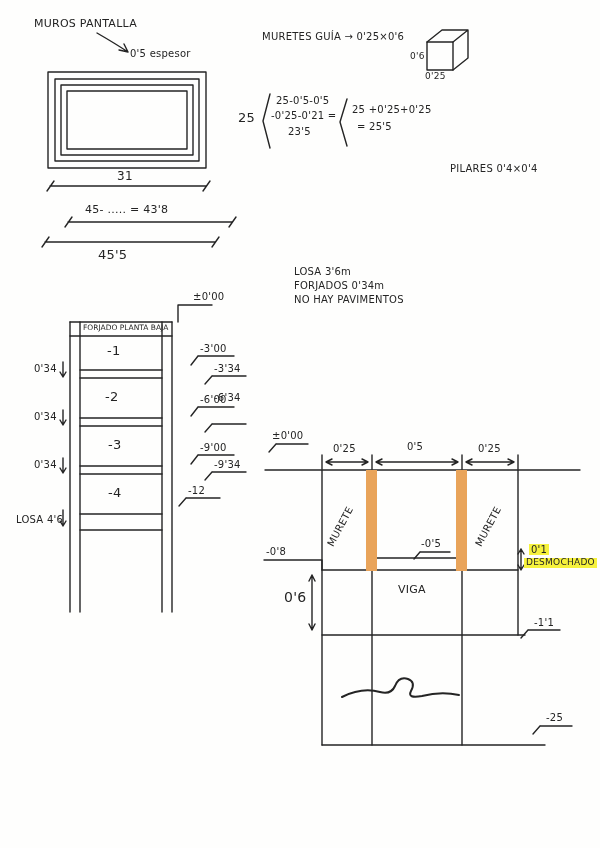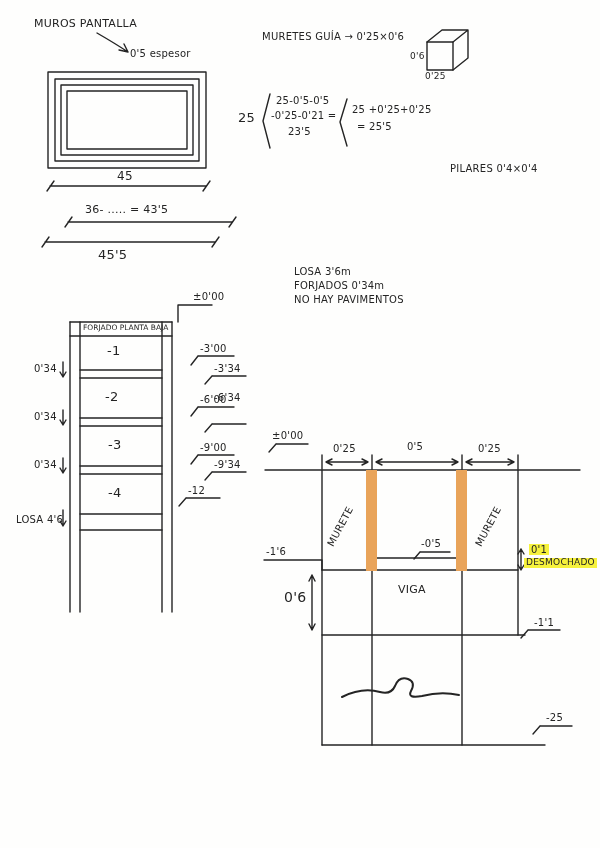--- a/index.html
+++ b/index.html
@@ -87,22 +87,22 @@
         <path d="M 521,549 V 570 M 521,549 L 518,554 M 521,549 L 524,554 M 521,570 L 518,565 M 521,570 L 524,565"></path>
       </g>
     </g>
 
     <rect x="366" y="470" width="11" height="101" style="fill:var(--murete_fill,#e9a45a)"></rect>
     <rect x="456" y="470" width="11" height="101" style="fill:var(--murete_fill,#e9a45a)"></rect>
   </svg>
 
   <div class="lbl" style="left:34px;top:18px;font-size:11px">MUROS PANTALLA</div>
   <div class="lbl" style="left:130px;top:48px">0'5 espesor</div>
-  <div class="lbl" style="left:117px;top:170px;font-size:12px">45</div>
-  <div class="lbl" style="left:85px;top:204px;font-size:11px">36- ..... = 43'5</div>
+  <div class="lbl" style="left:117px;top:170px;font-size:12px">31</div>
+  <div class="lbl" style="left:85px;top:204px;font-size:11px">45- ..... = 43'8</div>
   <div class="lbl" style="left:98px;top:248px;font-size:13px">45'5</div>
 
   <div class="lbl" style="left:262px;top:31px">MURETES GUÍA → 0'25×0'6</div>
   <div class="lbl" style="left:410px;top:52px;font-size:9px">0'6</div>
   <div class="lbl" style="left:425px;top:72px;font-size:9px">0'25</div>
 
   <div class="lbl" style="left:238px;top:111px;font-size:13px">25</div>
   <div class="lbl" style="left:276px;top:95px">25-0'5-0'5</div>
   <div class="lbl" style="left:271px;top:110px">-0'25-0'21 =</div>
   <div class="lbl" style="left:288px;top:126px">23'5</div>
@@ -133,21 +133,21 @@
   <div class="lbl" style="left:34px;top:459px">0'34</div>
   <div class="lbl" style="left:16px;top:514px">LOSA 4'6</div>
 
   <div class="lbl" style="left:272px;top:430px">±0'00</div>
   <div class="lbl" style="left:333px;top:443px">0'25</div>
   <div class="lbl" style="left:407px;top:441px">0'5</div>
   <div class="lbl" style="left:478px;top:443px">0'25</div>
   <div class="lbl rot" style="left:330px;top:540px">MURETE</div>
   <div class="lbl rot" style="left:478px;top:540px">MURETE</div>
   <div class="lbl" style="left:421px;top:538px">-0'5</div>
-  <div class="lbl" style="left:266px;top:546px">-1'6</div>
+  <div class="lbl" style="left:266px;top:546px">-0'8</div>
   <div class="lbl" style="left:284px;top:590px;font-size:14px">0'6</div>
   <div class="lbl" style="left:398px;top:584px;font-size:11px">VIGA</div>
   <div class="lbl" style="left:534px;top:617px">-1'1</div>
   <div class="lbl hl" style="left:529px;top:544px">0'1</div>
   <div class="lbl hl" style="left:524px;top:558px;font-size:9px">DESMOCHADO</div>
   <div class="lbl" style="left:546px;top:712px">-25</div>
 
 </div>
 
 </body></html>

